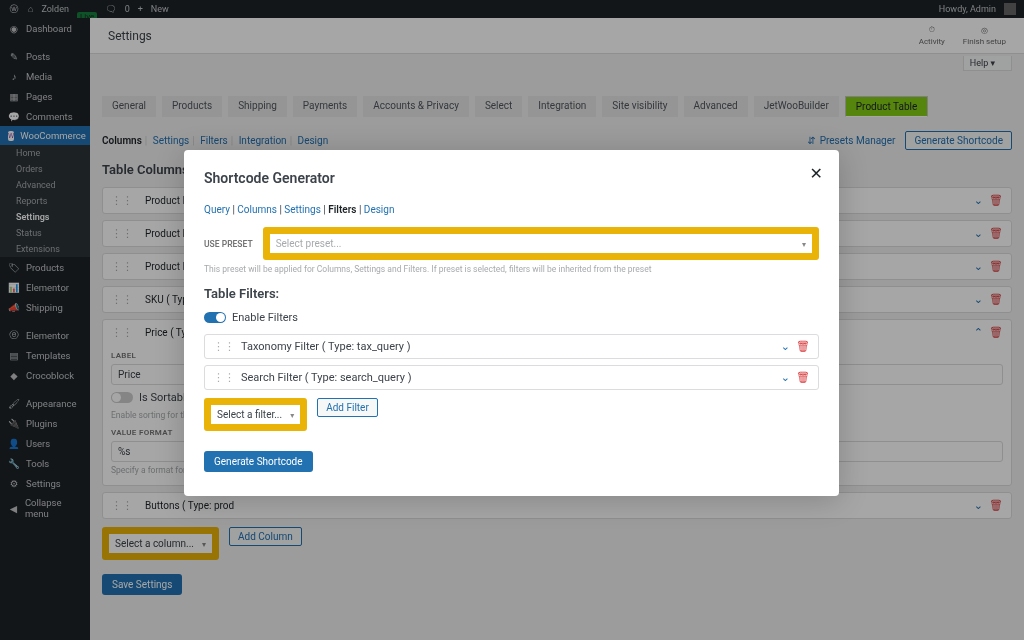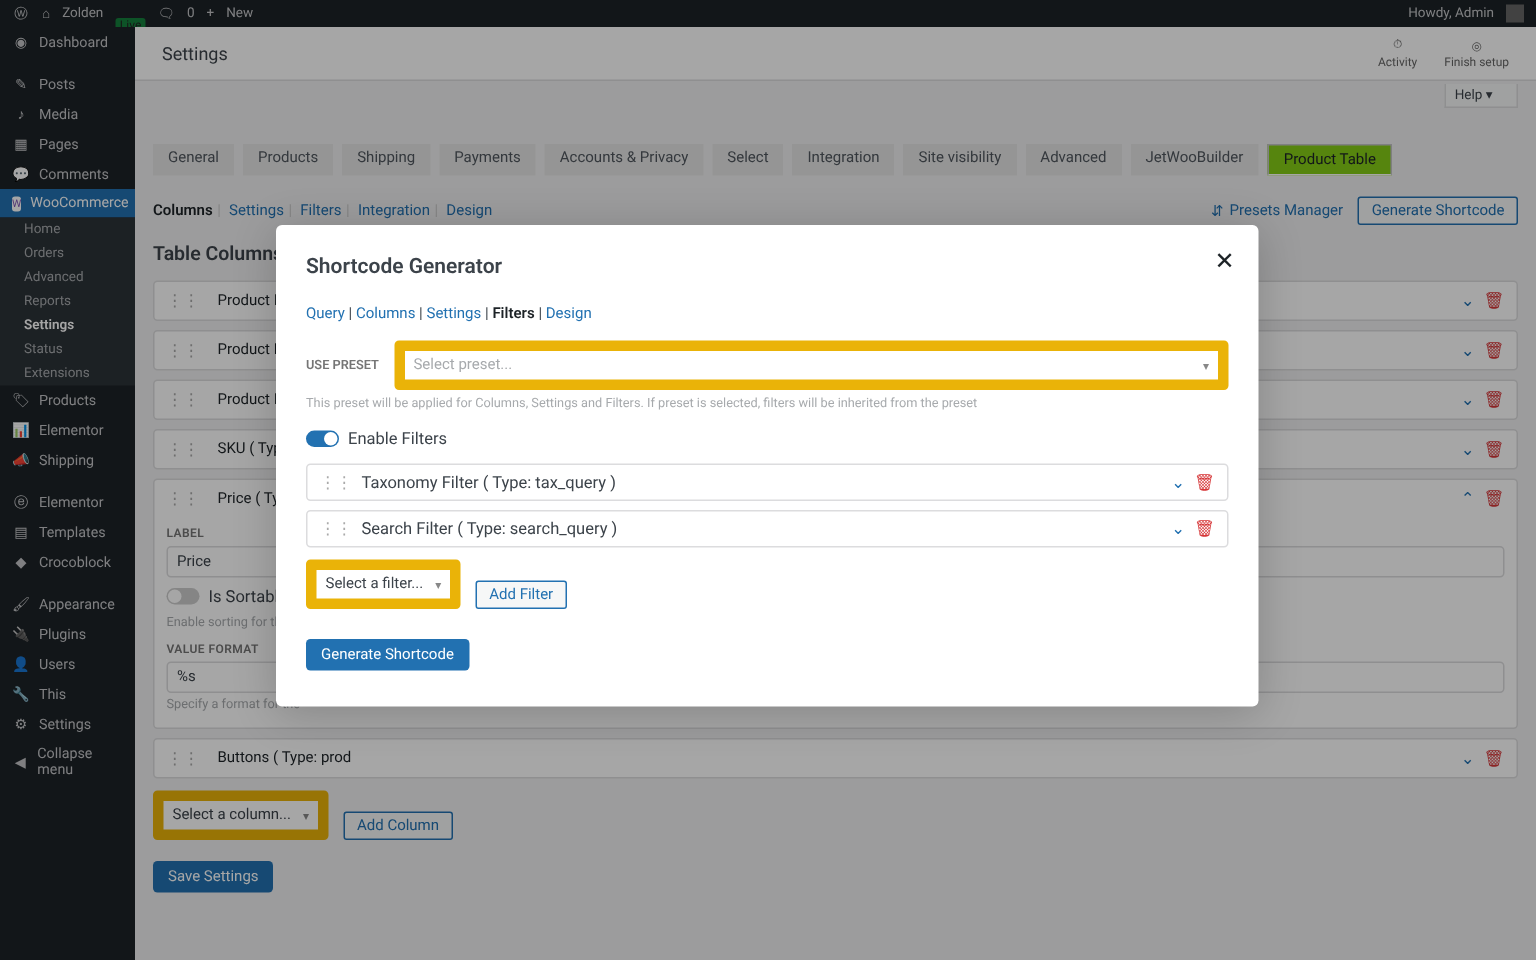--- a/index.html
+++ b/index.html
@@ -52,21 +52,21 @@
   .expanded-body { padding: 4px 0; }
   .field-label { font-size: 8px; color:#757575; font-weight:600; letter-spacing:0.3px; margin-bottom:4px; }
   .text-in { width:100%; border:1px solid #dcdcde; border-radius:3px; padding:4px 6px; font-size:10px; color:#3c434a; background:#fff;}
   .hint { font-size: 8.5px; color:#a7aaad; margin-top:3px; }
   .tog-row { display:flex; align-items:center; gap:6px; margin:6px 0;}
   .toggle { width:22px; height:11px; border-radius:11px; background:#ccc; position:relative;}
   .toggle.on { background:#2271b1; }
   .toggle .knob{ width:9px;height:9px;background:#fff;border-radius:50%;position:absolute;top:1px;left:1px;}
   .toggle.on .knob{ left:12px; }
 
-  .addrow { display:flex; gap:10px; align-items:flex-end; margin-top: 8px;}
+  .addrow { display:flex; gap:10px; align-items:flex-start; margin-top: 8px;}
   .sel-in { border:7px solid #eab308; border-radius:3px; padding:4px 18px 4px 6px; font-size:10px; background:#fff; position:relative; min-width:90px;}
   
   .primary-btn { background:#2271b1; color:#fff; border:none; border-radius:3px; padding: 5px 10px; font-size:10px; cursor:pointer; margin-top: 14px;}
   
   .overlay { position:absolute; inset:0; background:rgba(0,0,0,0.35); }
   .modal { position:absolute; background:#fff; border-radius:4px; width: 655px; left: 184px; top: 150px; padding: 20px 20px 24px 20px; box-shadow: 0 4px 30px rgba(0,0,0,0.2);}
   .modal h3 { font-size: 14px; font-weight:600; }
   .modal .mclose { position:absolute; top:14px; right:16px; font-size: 16px; color:#1d2327; cursor:pointer; }
   .modal .mtabs { margin: 18px 0 12px 0; font-size:10px; }
   .modal .mtabs a { color:#2271b1; cursor:pointer;}
@@ -170,21 +170,21 @@
   <div class="item">
       <span class="icon">🔌</span>
       <span>Plugins</span>
     </div>
   <div class="item">
       <span class="icon">👤</span>
       <span>Users</span>
     </div>
   <div class="item">
       <span class="icon">🔧</span>
-      <span>This</span>
+      <span>Tools</span>
     </div>
   <div class="item">
       <span class="icon">⚙</span>
       <span>Settings</span>
     </div>
   <div class="item">
       <span class="icon">◀</span>
       <span>Collapse menu</span>
     </div>
 </div>
@@ -336,20 +336,21 @@
     <a>Settings</a><span class="sep"> | </span>
     <a class="active">Filters</a><span class="sep"> | </span>
     <a>Design</a>
   </div>
   <div class="preset-row">
     <span class="lab">USE PRESET</span>
     <div class="sel-in"><span>Select preset...</span><span class="chev">▾</span></div>
   </div>
   <div class="preset-hint">This preset will be applied for Columns, Settings and Filters. If preset is selected, filters will be inherited from the preset</div>
 
+  <div class="section-title">Table Filters:</div>
   <div class="tog-row">
     <div class="toggle on">
         <div class="knob"></div>
       </div>
     <span>Enable Filters</span>
   </div>
 
   <div style="margin-top:10px">
     <div class="filter-item">
       <div class="l">

